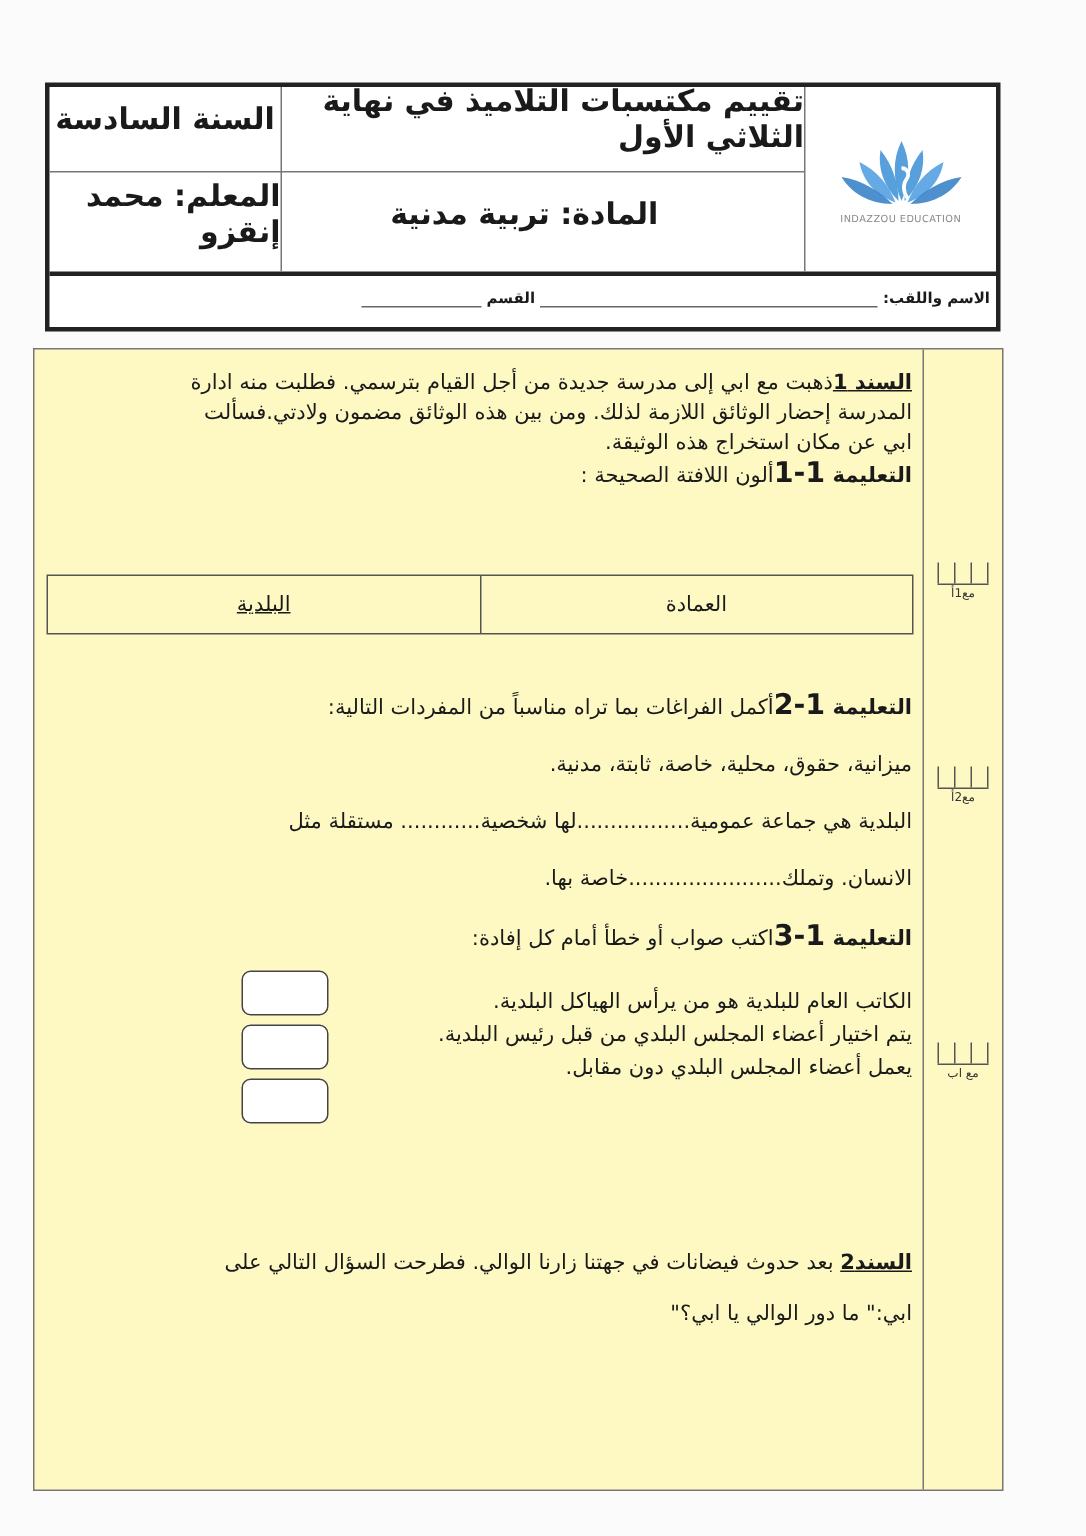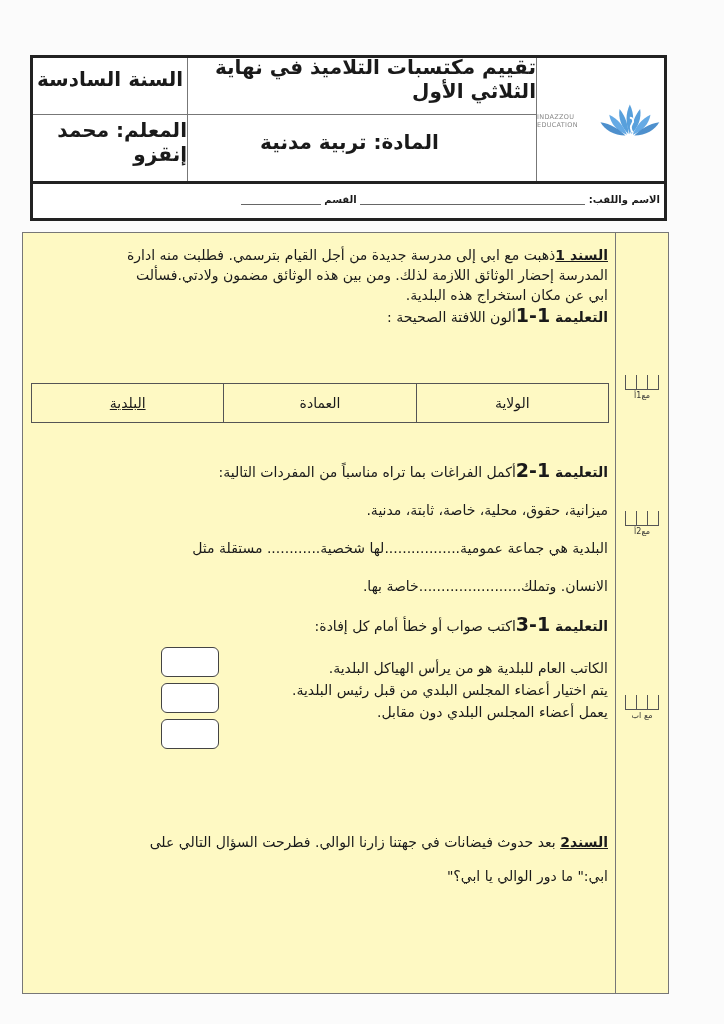--- a/index.html
+++ b/index.html
@@ -14,21 +14,21 @@
       border: 3px solid #222; box-sizing: border-box; background: #fff;
     }
     #header .grid {
       position: absolute; left: 0; top: 0; width: 631px; height: 126px;
       border-bottom: 3px solid #222; box-sizing: border-box;
     }
     .cell { position: absolute; box-sizing: border-box; display: flex; align-items: center; justify-content: center; direction: rtl; }
     .vline { position: absolute; background: #777; width: 1px; }
     .hline { position: absolute; background: #777; height: 1px; }
     .hdr-text { font-size: 20px; font-weight: bold; }
-    #logo-cell { left: 504px; top: 0; width: 127px; height: 123px; flex-direction: row; }
+    #logo-cell { left: 504px; top: 0; width: 127px; height: 123px; flex-direction: column; }
     #logo-name { font-size: 6.5px; color: #888; letter-spacing: 0.3px; margin-top: 2px; direction: ltr; }
     #info-row { position: absolute; left: 0; top: 126px; width: 631px; height: 34px; direction: rtl; font-size: 10px; font-weight: bold; }
     .blank-line { display: inline-block; border-bottom: 1px solid #666; vertical-align: bottom; }
 
     
     #main {
       left: 22px; top: 232px; width: 647px; height: 762px;
       border: 1px solid #777; box-sizing: border-box; background: #fef9c3;
     }
     #margin-col-line { left: 592px; top: 0; width: 1px; height: 760px; background: #777; }
@@ -92,26 +92,25 @@
     </div>
   </div>
 </div>
 
 <div id="main" class="abs">
   <div id="margin-col-line" class="abs"></div>
 
   <div class="content" style="top:12px; width:575px;">
     <div><span class="b u">السند 1</span><span>ذهبت مع ابي إلى مدرسة جديدة من أجل القيام بترسمي. فطلبت منه ادارة</span></div>
     <div>المدرسة إحضار الوثائق اللازمة لذلك. ومن بين هذه الوثائق مضمون ولادتي.فسألت</div>
-    <div>ابي عن مكان استخراج هذه البلدية.</div>
+    <div>ابي عن مكان استخراج هذه الوثيقة.</div>
     <div><span class="b">التعليمة </span><span class="num">1-1</span><span>ألون اللافتة الصحيحة :</span></div>
   </div>
 
   <div id="choice-table" class="abs">
-    <div class="opt">الولاية</div>
     <div class="opt">العمادة</div>
     <div class="opt">البلدية</div>
   </div>
 
   <div class="tally" style="top:142px;">
     <div class="ticks">
         <div class="tick" style="left:0"></div>
         <div class="tick" style="left:11px"></div>
         <div class="tick" style="left:22px"></div>
         <div class="tick" style="left:33px"></div>

